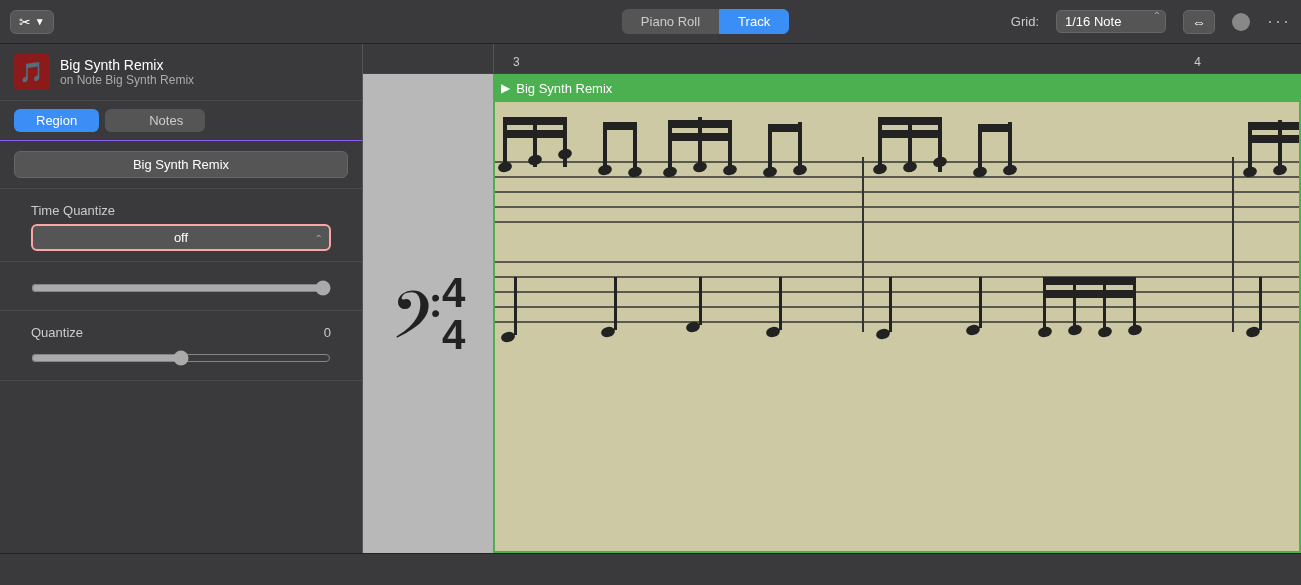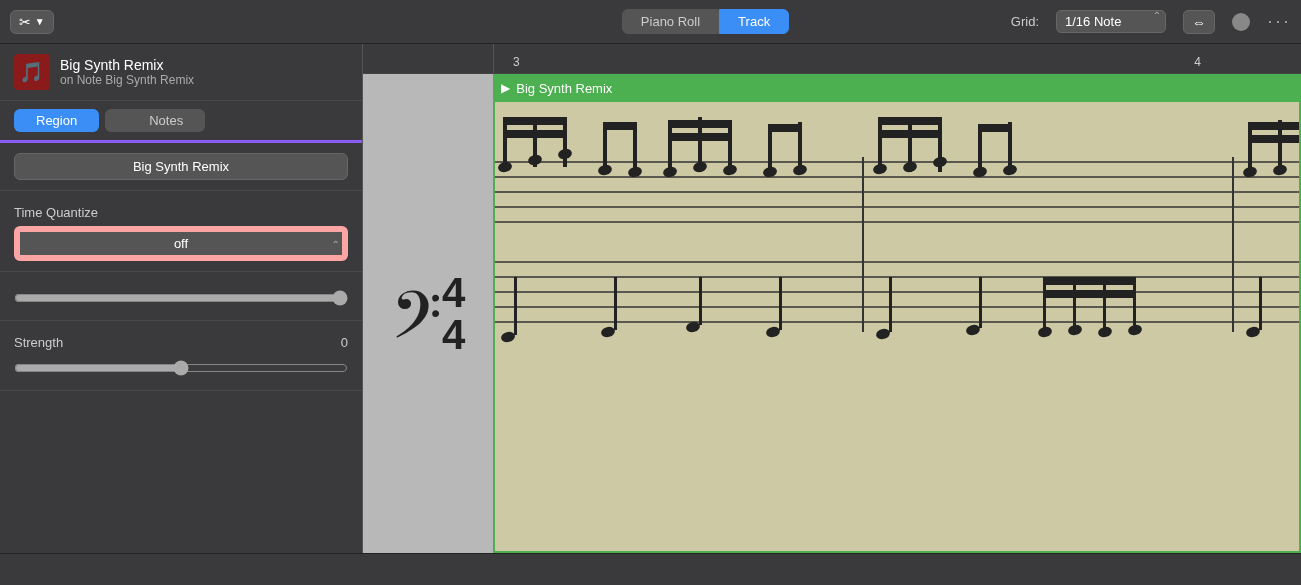--- a/index.html
+++ b/index.html
@@ -158,21 +158,21 @@
       font-weight: 500;
     }
     .region-track {
       color: #aaa;
       font-size: 12px;
     }
     .tab-bar {
       display: flex;
       padding: 8px 14px;
       gap: 6px;
-      border-bottom: 3px solid #8b5cf6;
+      border-bottom: 1px solid #8b5cf6;
     }
     .tab-btn {
       border-radius: 6px;
       font-size: 13px;
       padding: 4px 22px;
       cursor: pointer;
       border: none;
     }
     .tab-btn.active {
       background: #3a8ef6;
@@ -191,41 +191,41 @@
       width: 100%;
       background: #555;
       border: 1px solid #666;
       border-radius: 6px;
       color: #fff;
       font-size: 13px;
       padding: 5px 10px;
       text-align: center;
     }
     .param-section {
-      padding: 14px 14px 10px;
+      padding: 14px 31px 10px;
       border-bottom: 1px solid #4a4a4c;
     }
     .param-label-row {
       display: flex;
       justify-content: space-between;
       align-items: center;
       margin-bottom: 6px;
     }
     .param-label {
       color: #ccc;
       font-size: 13px;
     }
     .param-value {
       color: #ccc;
       font-size: 13px;
     }
     .param-select {
       width: 100%;
       background: #555;
-      border: 6px solid #fca5a5;
+      border: 2px solid #fca5a5;
       border-radius: 6px;
       color: #fff;
       font-size: 13px;
       padding: 4px 8px;
       appearance: none;
       cursor: pointer;
       text-align: center;
     }
     .select-wrap {
       position: relative;
@@ -431,21 +431,21 @@
         </select>
       </div>
     </div>
     <div class="param-section">
       <div class="slider-wrap">
         <input type="range" class="slider" min="0" max="100" value="100" style="">
       </div>
     </div>
     <div class="param-section">
       <div class="param-label-row">
-        <span class="param-label">Strength</span>
+        <span class="param-label">Quantize</span>
         <span class="param-value">0</span>
       </div>
       <div class="slider-wrap">
         <input type="range" class="slider" min="-36" max="36" value="0" style="">
       </div>
     </div>
   </div>
 
   <div class="score-area">
 

